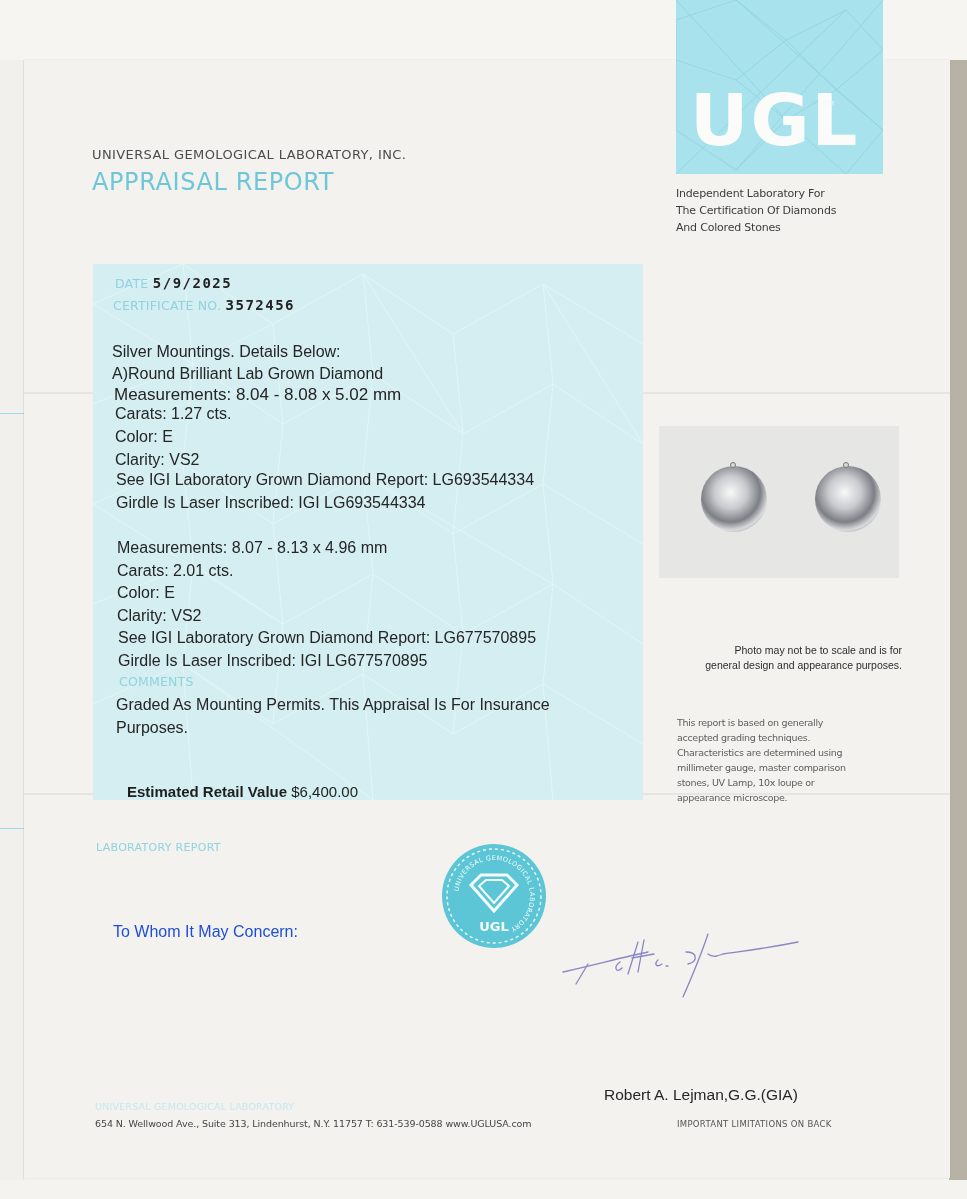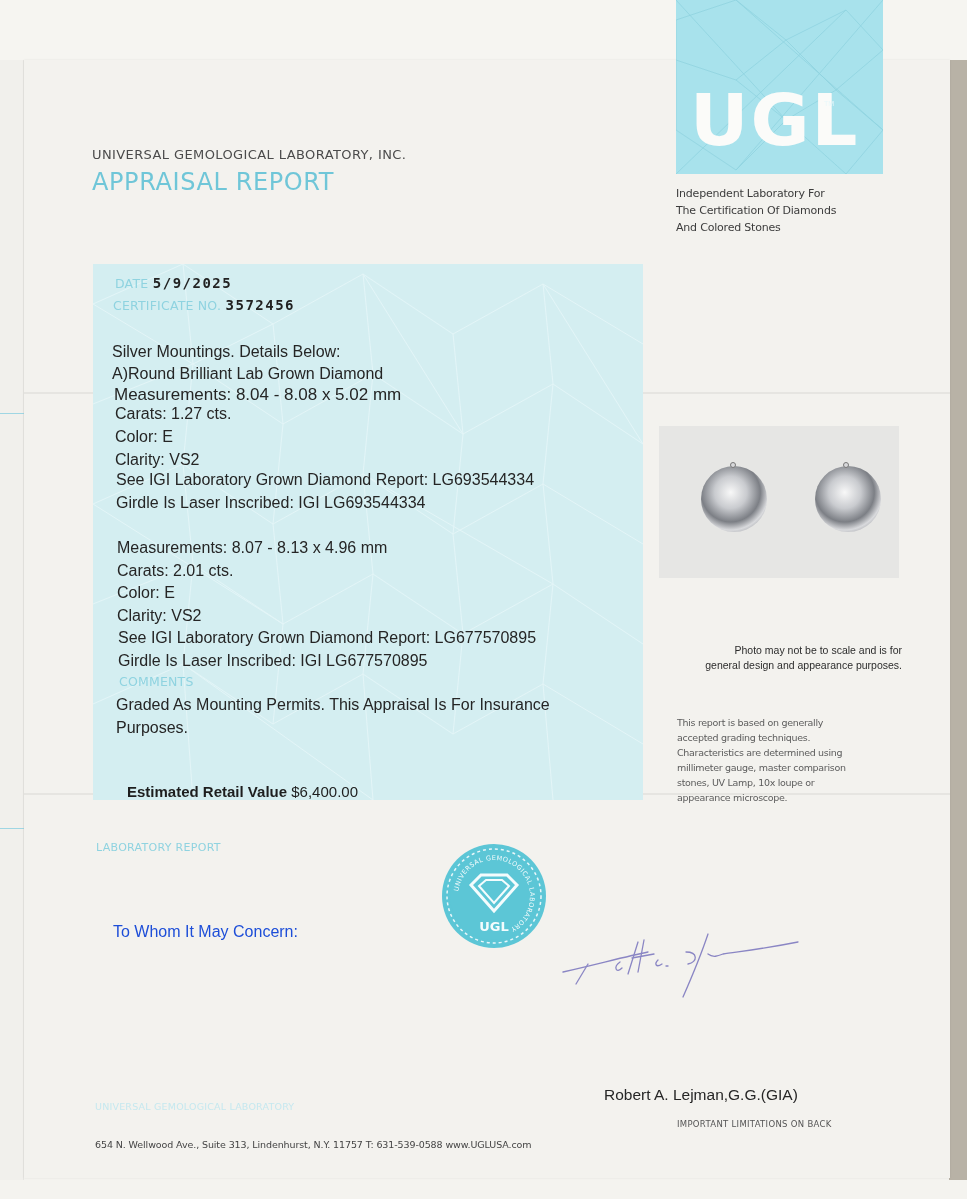--- a/index.html
+++ b/index.html
@@ -47,21 +47,21 @@
   .method-note { position: absolute; left: 677px; top: 715px; width: 200px; font-family: "DejaVu Sans", sans-serif; font-size: 9.5px; line-height: 15px; color: #5c5c5c; letter-spacing: -0.3px; }
 
   .lab-report { position: absolute; left: 96px; top: 841px; font-family: "DejaVu Sans", sans-serif; font-size: 11px; letter-spacing: 0.3px; color: #8fd3e0; }
   .salutation { position: absolute; left: 113px; top: 923px; font-size: 16px; color: #1d4ed8; }
 
   .seal { position: absolute; left: 441px; top: 843px; width: 106px; height: 106px; }
   .signature { position: absolute; left: 558px; top: 922px; width: 250px; height: 90px; }
   .signer { position: absolute; left: 604px; top: 1046px; font-size: 15.5px; color: #262626; margin-top: 40px; }
 
   .footer-org { position: absolute; left: 95px; top: 1101px; font-family: "DejaVu Sans", sans-serif; font-size: 9.5px; letter-spacing: 0.2px; color: #c5e8ef; }
-  .footer-addr { position: absolute; left: 95px; top: 1118px; font-family: "DejaVu Sans", sans-serif; font-size: 9.5px; color: #444; letter-spacing: -0.1px; margin-top: 21px; }
+  .footer-addr { position: absolute; left: 95px; top: 1118px; font-family: "DejaVu Sans", sans-serif; font-size: 9.5px; color: #444; letter-spacing: -0.1px; }
   .footer-limits { position: absolute; left: 677px; top: 1119px; font-family: "DejaVu Sans", sans-serif; font-size: 8.5px; letter-spacing: 0.3px; color: #555; }
 </style>
 </head>
 <body>
 
 <div class="bg-top"></div>
 <div class="bg-sheet-left"></div>
 <div class="bg-sheet-right"></div>
 <div class="side-tick" style="top:413px"></div>
 <div class="side-tick" style="top:828px"></div>

